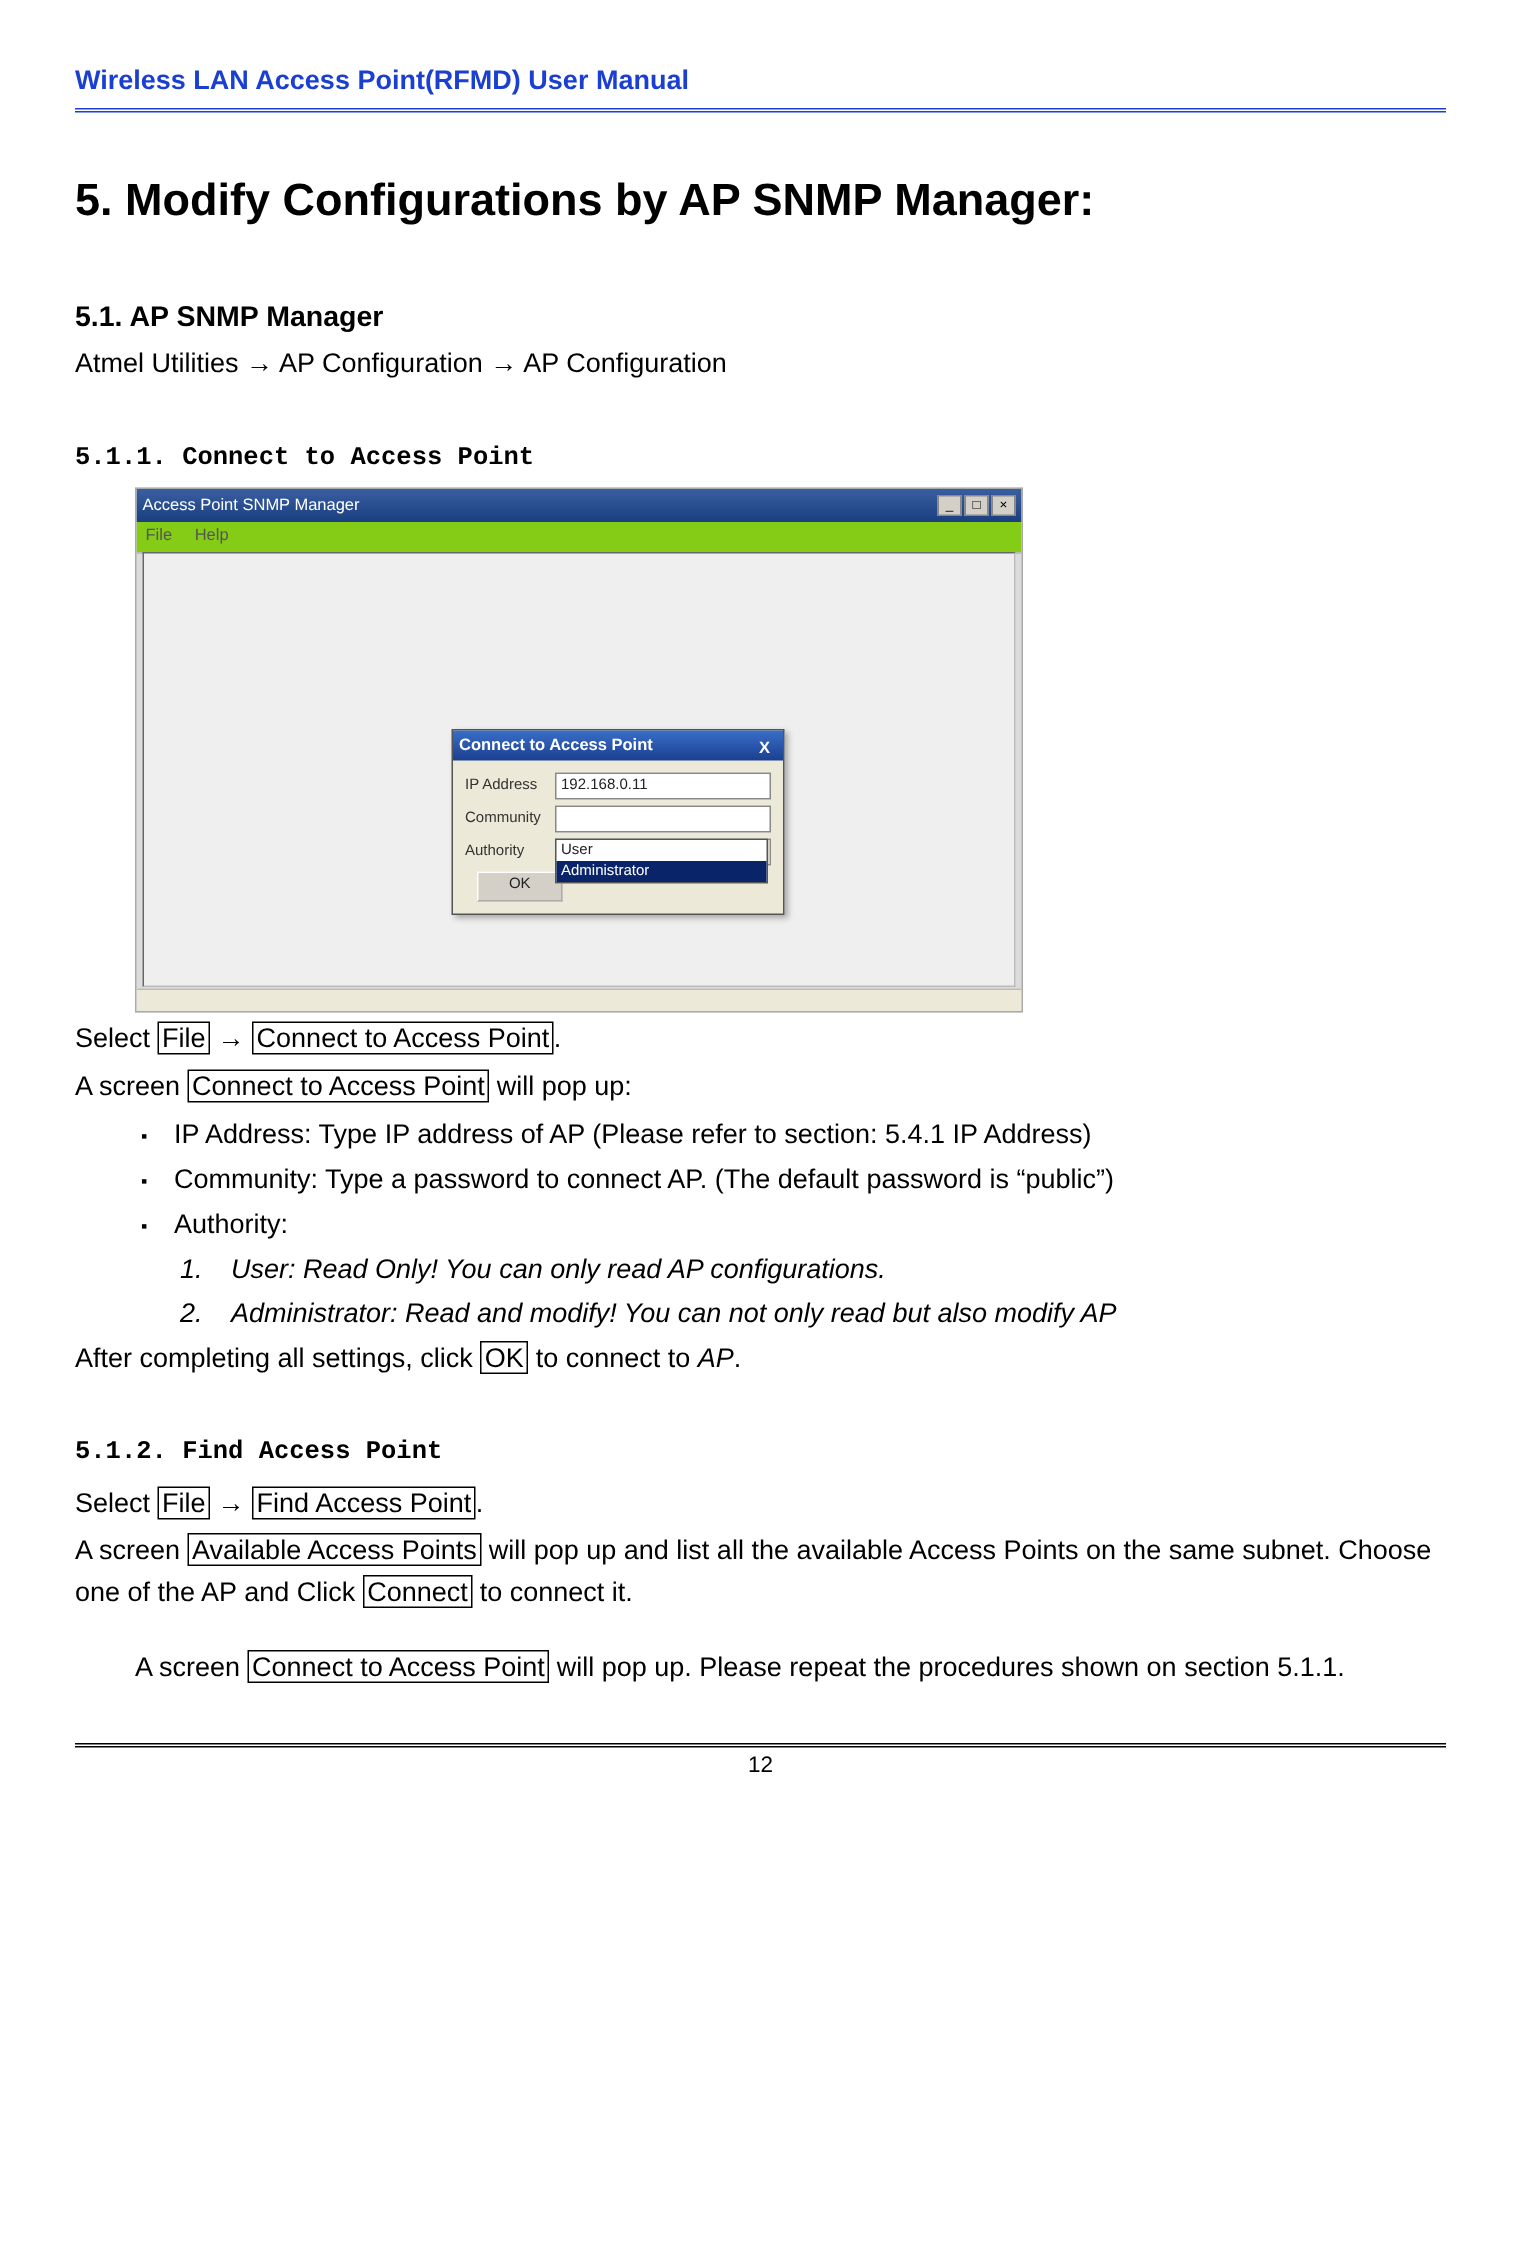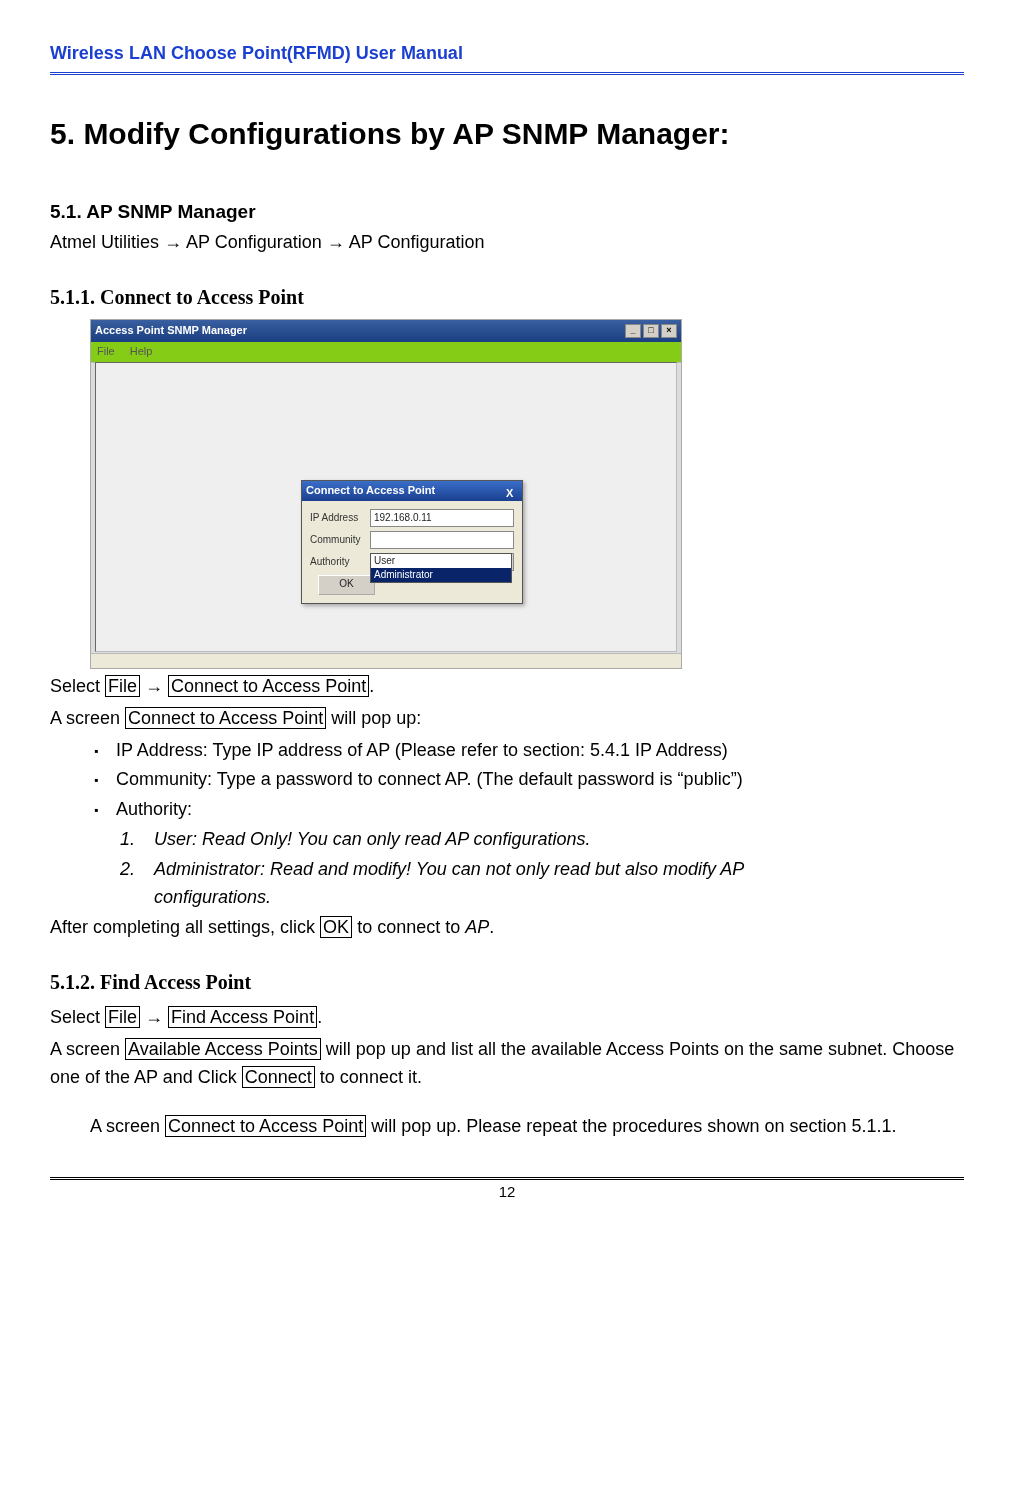--- a/index.html
+++ b/index.html
@@ -27,24 +27,24 @@
     margin: 20px 0 40px 0;
     font-family: Verdana, Geneva, sans-serif;
   }
   h2.section {
     font-size: 19px;
     font-weight: bold;
     margin: 24px 0 2px 0;
     font-family: Arial, Helvetica, sans-serif;
   }
   h3.subsection {
-    font-size: 20px;
-    font-weight: bold;
-    margin: 25px 0 6px 0;
-    font-family: Liberation Serif, serif;
+    font-size: 17px;
+    font-weight: bold;
+    margin: 36px 0 6px 0;
+    font-family: Liberation Mono, monospace;
   }
   p.body {
     margin: 0 0 4px 0;
   }
   .boxed {
     border: 1px solid #000;
     padding: 0 2px;
   }
   ul.bullets {
     list-style: none;
@@ -96,21 +96,21 @@
     font-family: Tahoma, sans-serif;
     font-size: 11px;
     color: #222;
     overflow: hidden;
   }
   .win-titlebar {
     height: 20px;
     background: linear-gradient(#3a5fa0, #1a3f80);
     color: #fff;
     padding: 1px 4px;
-    font-weight: bold;
+    font-weight: normal;
     display: flex;
     align-items: center;
     justify-content: space-between;
   }
   .win-ctrls {
     display: flex;
     gap: 2px;
     margin-left: auto;
   }
   .win-ctrls .wc {
@@ -212,21 +212,21 @@
     font-size: 10px;
     text-align: center;
     line-height: 16px;
     margin: 4px 0 4px 8px;
   }
 </style>
 </head>
 <body>
 
 <div class="doc-header">
-  <span>Wireless LAN Choose Point(RFMD) User Manual</span>
+  <span>Wireless LAN Access Point(RFMD) User Manual</span>
 </div>
 
 <h1 class="chapter">
   <span>5.</span>
   <span>Modify Configurations by AP SNMP Manager:</span>
 </h1>
 
 <h2 class="section">
   <span>5.1.</span>
   <span>AP SNMP Manager</span>
@@ -293,21 +293,20 @@
 </p>
 
 <ul class="bullets">
   <li>IP Address: Type IP address of AP (Please refer to section: 5.4.1 IP Address)</li>
   <li>Community: Type a password to connect AP. (The default password is “public”)</li>
   <li>Authority:</li>
 </ul>
 <ol class="numbers">
   <li><span class="num">1.</span><span>User: Read Only! You can only read AP configurations.</span></li>
   <li><span class="num">2.</span><span>Administrator: Read and modify! You can not only read but also modify AP</span>
-    <div class="ol-cont">configurations.</div>
   </li>
 </ol>
 
 <p class="body">
   <span>After completing all settings, click </span><span class="boxed">OK</span><span> to connect to </span><span class="italic">AP</span><span>.</span>
 </p>
 
 <h3 class="subsection">
   <span>5.1.2.</span>
   <span>Find Access Point</span>

